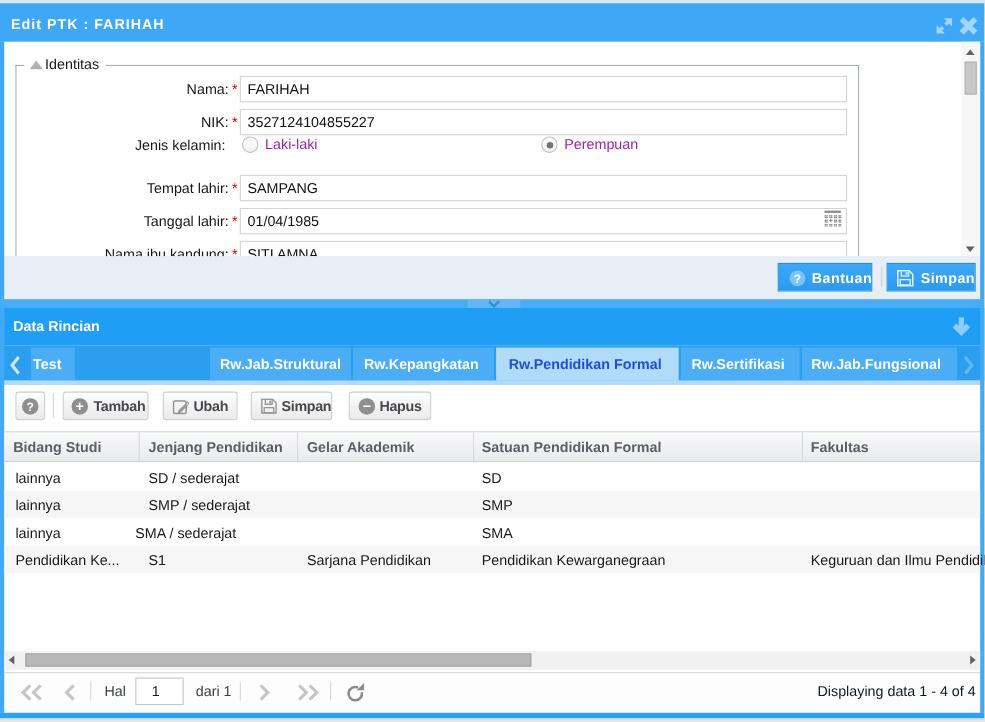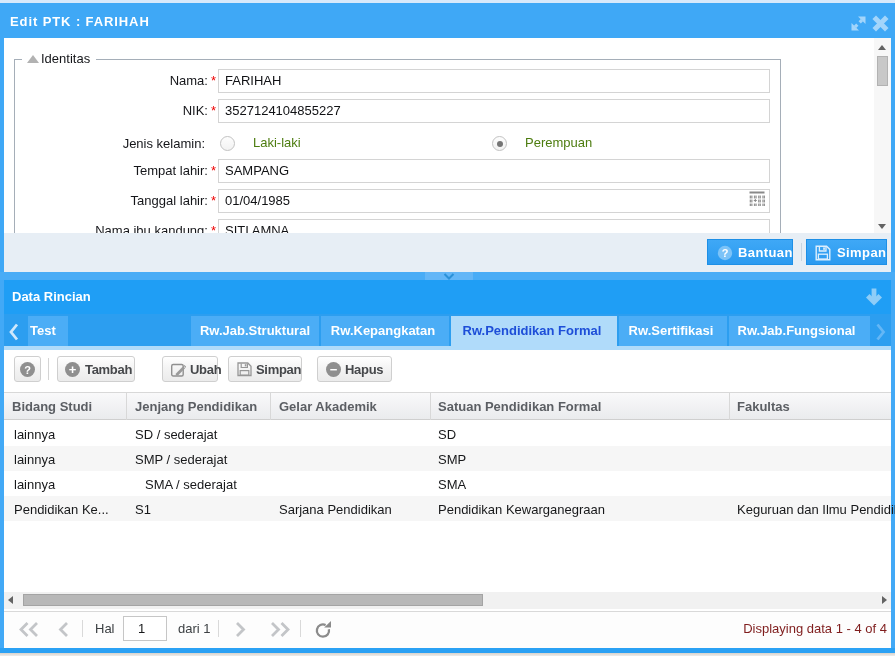--- a/index.html
+++ b/index.html
@@ -21,21 +21,21 @@
   #fstri { left:23px; top:17px; width:0; height:0; border-left:6.5px solid transparent; border-right:6.5px solid transparent; border-bottom:8px solid #b2b2b2; }
   #fstext { left:37px; top:13px; color:#15161a; font-size:13px; }
 
   .frow { position:absolute; left:0; width:887px; height:24px; }
   .flabel { position:absolute; right:675px; top:4px; color:#15161a; white-space:nowrap; }
   .flabel .ast { color:#e00; margin-left:3px; }
   .finput { position:absolute; left:214px; top:0; width:552px; height:24px; border:1px solid #d4d4d4; background:#fff; color:#101114; font-size:13px; line-height:22px; padding-left:6px; }
 
   .radio { position:absolute; top:4px; width:15px; height:15px; border:1px solid #c2c2c2; border-radius:50%; background:linear-gradient(#fdfdfd,#f2f2f2); }
   .radio.checked::after { content:""; position:absolute; left:3.5px; top:3.5px; width:6px; height:6px; border-radius:50%; background:#757575; }
-  .rlabel { position:absolute; top:3px; color:#4d7c0f;margin-left:12px; }
+  .rlabel { position:absolute; top:3px; color:#a21caf; }
 
   
   #cal { position:absolute; right:4px; top:1px; width:16px; height:15px; }
 
   
   #vsb { left:874px; top:38px; width:17px; height:195px; background:#f7f7f7; }
   .sb-arrow-up { position:absolute; left:4px; width:0; height:0; border-left:4px solid transparent; border-right:4px solid transparent; border-bottom:5px solid #636363; }
   .sb-arrow-down { position:absolute; left:4px; width:0; height:0; border-left:4px solid transparent; border-right:4px solid transparent; border-top:5px solid #636363; }
   #vthumb { position:absolute; left:3px; top:18px; width:11px; height:30px; background:#c8c8c8; border:1px solid #b2b2b2; }
 
@@ -86,21 +86,21 @@
   #hthumb { position:absolute; left:19px; top:2px; width:460px; height:12px; background:#b8b8b8; border:1px solid #a4a4a4; }
   .hsb-left { position:absolute; left:4px; top:4px; width:0; height:0; border-top:4px solid transparent; border-bottom:4px solid transparent; border-right:5px solid #636363; }
   .hsb-right { position:absolute; right:4px; top:4px; width:0; height:0; border-top:4px solid transparent; border-bottom:4px solid transparent; border-left:5px solid #636363; }
 
   
   #paging { left:4px; top:611px; width:887px; height:37px; background:#fdfdfd; border-top:1px solid #d9d9d9; }
   .pg { position:absolute; top:0; }
   .pgtxt { position:absolute; top:9px; color:#3c4043; font-size:13px; }
   .pgsep { position:absolute; top:8px; width:1px; height:17px; background:#d9d9d9; }
   #pginput { position:absolute; left:119px; top:4px; width:44px; height:25px; border:1px solid #c6c6c6; background:#fff; text-align:left; padding-left:14px; line-height:23px; color:#17181a; }
-  #disp { position:absolute; right:4px; top:9px; color:#7f1d1d; font-size:13px; }
+  #disp { position:absolute; right:4px; top:9px; color:#0f172a; font-size:13px; }
 
   #botblue { left:0; top:648px; width:895px; height:5px; background:#2ba1f4; }
   #botgray { left:0; top:653px; width:895px; height:3px; background:linear-gradient(#d9d3cb,#ececec); }
 </style>
 </head>
 <body>
 <div id="stage">
 
   <div class="abs" id="titlebar">
     <div class="abs" id="titletext">Edit PTK : FARIHAH</div>
@@ -130,21 +130,21 @@
     <div class="abs" id="fstext">Identitas</div>
 
     <div class="frow" style="top:31px">
       <div class="flabel">Nama:<span class="ast">*</span></div>
       <div class="finput">FARIHAH</div>
     </div>
     <div class="frow" style="top:61px">
       <div class="flabel">NIK:<span class="ast">*</span></div>
       <div class="finput">3527124104855227</div>
     </div>
-    <div class="frow" style="top:94px">
+    <div class="frow" style="top:82px">
       <div class="flabel" style="right:686px">Jenis kelamin:</div>
       <div class="radio" style="left:216px"></div>
       <div class="rlabel" style="left:237px">Laki-laki</div>
       <div class="radio checked" style="left:488px"></div>
       <div class="rlabel" style="left:509px">Perempuan</div>
     </div>
     <div class="frow" style="top:121px">
       <div class="flabel">Tempat lahir:<span class="ast">*</span></div>
       <div class="finput">SAMPANG</div>
     </div>
@@ -272,21 +272,21 @@
   <div class="abs" id="content">
 
     <div class="tbtn" style="left:10px;width:27px">
       <div class="circle-icon" style="left:5px"><span style="display:inline-block;margin-top:1px;font-size:11px">?</span></div>
     </div>
     <div id="tbsep"></div>
     <div class="tbtn" style="left:53px;width:78px">
       <div class="circle-icon" style="left:7px"><span style="display:inline-block;margin-top:0;font-size:13px">+</span></div>
       <span class="btxt" style="left:27px">Tambah</span>
     </div>
-    <div class="tbtn" style="left:158px;width:56px">
+    <div class="tbtn" style="left:144px;width:68px">
       <svg style="position:absolute;left:8px;top:5px" width="15" height="15" viewBox="0 0 15 15">
         <rect x="0.7" y="2.5" width="11.5" height="11.5" rx="1.5" fill="none" stroke="#909090" stroke-width="1.4"></rect>
         <path d="M4.6 13.4 L5.0 11.4 L12.1 4.3 L14.1 6.3 L7.0 13.4 Z" fill="#9a9a9a"></path>
         <path d="M12.6 3.8 L13.4 3.0 L15.4 5.0 L14.6 5.8 Z" fill="#9a9a9a"></path>
       </svg>
       <span class="btxt" style="left:27px">Ubah</span>
     </div>
     <div class="tbtn" style="left:224px;width:74px">
       <svg style="position:absolute;left:8px;top:5px" width="15" height="15" viewBox="0 0 15 15">
         <path d="M1 1 h9.8 l3.2 3.2 v9.3 h-13 z" fill="none" stroke="#979797" stroke-width="1.3"></path>
@@ -318,21 +318,21 @@
       <div class="gc" style="left:131px">SD / sederajat</div>
       <div class="gc" style="left:434px">SD</div>
     </div>
     <div class="grow odd" style="top:96px">
       <div class="gc" style="left:10px">lainnya</div>
       <div class="gc" style="left:131px">SMP / sederajat</div>
       <div class="gc" style="left:434px">SMP</div>
     </div>
     <div class="grow" style="top:121px">
       <div class="gc" style="left:10px">lainnya</div>
-      <div class="gc" style="left:141px">SMA / sederajat</div>
+      <div class="gc" style="left:119px">SMA / sederajat</div>
       <div class="gc" style="left:434px">SMA</div>
     </div>
     <div class="grow odd" style="top:146px">
       <div class="gc" style="left:10px">Pendidikan Ke...</div>
       <div class="gc" style="left:131px">S1</div>
       <div class="gc" style="left:275px">Sarjana Pendidikan</div>
       <div class="gc" style="left:434px">Pendidikan Kewarganegraan</div>
       <div class="gc" style="left:733px">Keguruan dan Ilmu Pendidik</div>
     </div>
 

